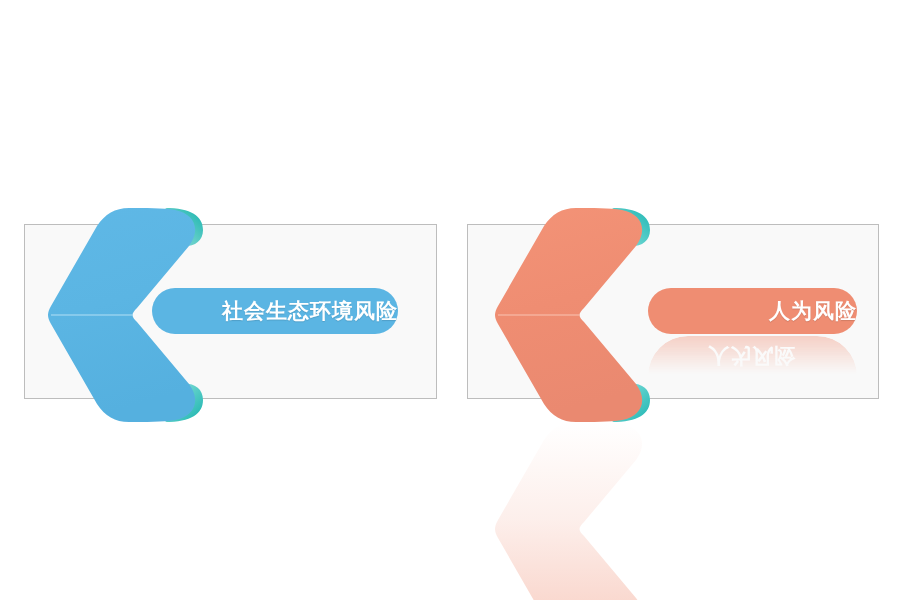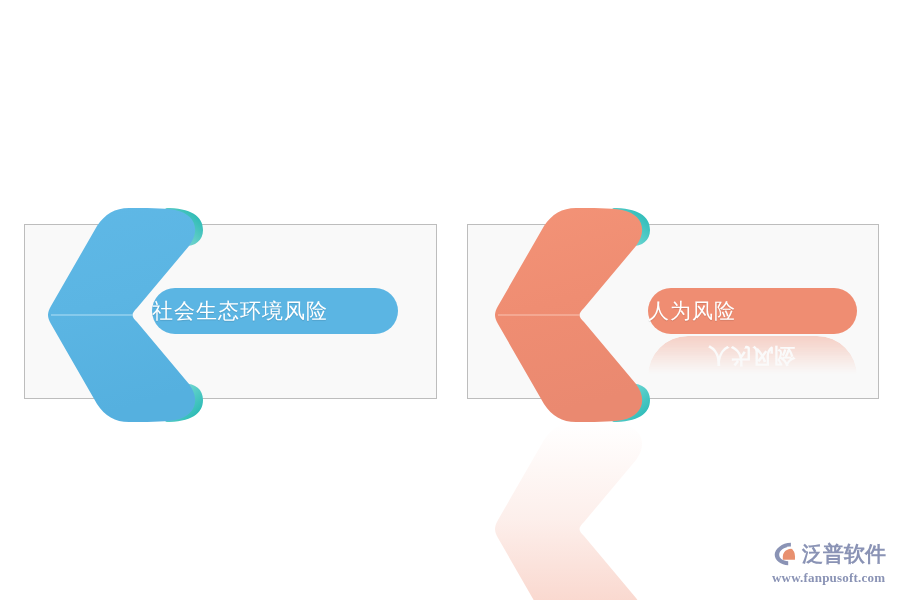--- a/index.html
+++ b/index.html
@@ -59,23 +59,23 @@
     width: 185px;
     height: 285px;
   }
 
   
   .pill {
     position: absolute;
     border-radius: 40px;
     display: flex;
     align-items: center;
-    justify-content: flex-start;
+    justify-content: flex-end;
     color: #ffffff;
-    font-weight: normal;
+    font-weight: bold;
     letter-spacing: 1px;
     box-sizing: border-box;
     text-shadow: 0 1px 1px rgba(0,0,0,0.12);
   }
   #pill-left {
     left: 152px;
     top: 288px;
     width: 246px;
     height: 46px;
     background: #5bb5e3;
@@ -250,25 +250,14 @@
   </svg>
 
   <div id="pill-right-reflection">
     <span>人为风险</span>
   </div>
 
   <div class="pill" id="pill-right">
     <span>人为风险</span>
   </div>
 
-  <div id="logo">
-    <div id="logo-row">
-      <svg id="logo-mark" viewBox="0 0 30 30">
-        <path d="M21 3 C11 3 3 10 3 16.5 C3 23 10 28 18 28 L18 23.5 C12 23.5 8 20.5 8 16.5 C8 12 13 8 21 7.6 Z" fill="#8a93b5"></path>
-        <path d="M22.5 9.5 C16.5 9.5 12 13.5 12 18.5 L12 22 L25.5 22 C26 17 25 12.5 22.5 9.5 Z" fill="#e8906f"></path>
-        <path d="M16.5 7.5 C22 6.5 26 8 27 11 L24 12.5 C23 10 20 8.6 16.5 9 Z" fill="#ffffff" opacity="0.85"></path>
-      </svg>
-      <div id="logo-wordmark">泛普软件</div>
-    </div>
-    <div id="logo-url">www.fanpusoft.com</div>
-  </div>
 
 </div>
 
 </body></html>

